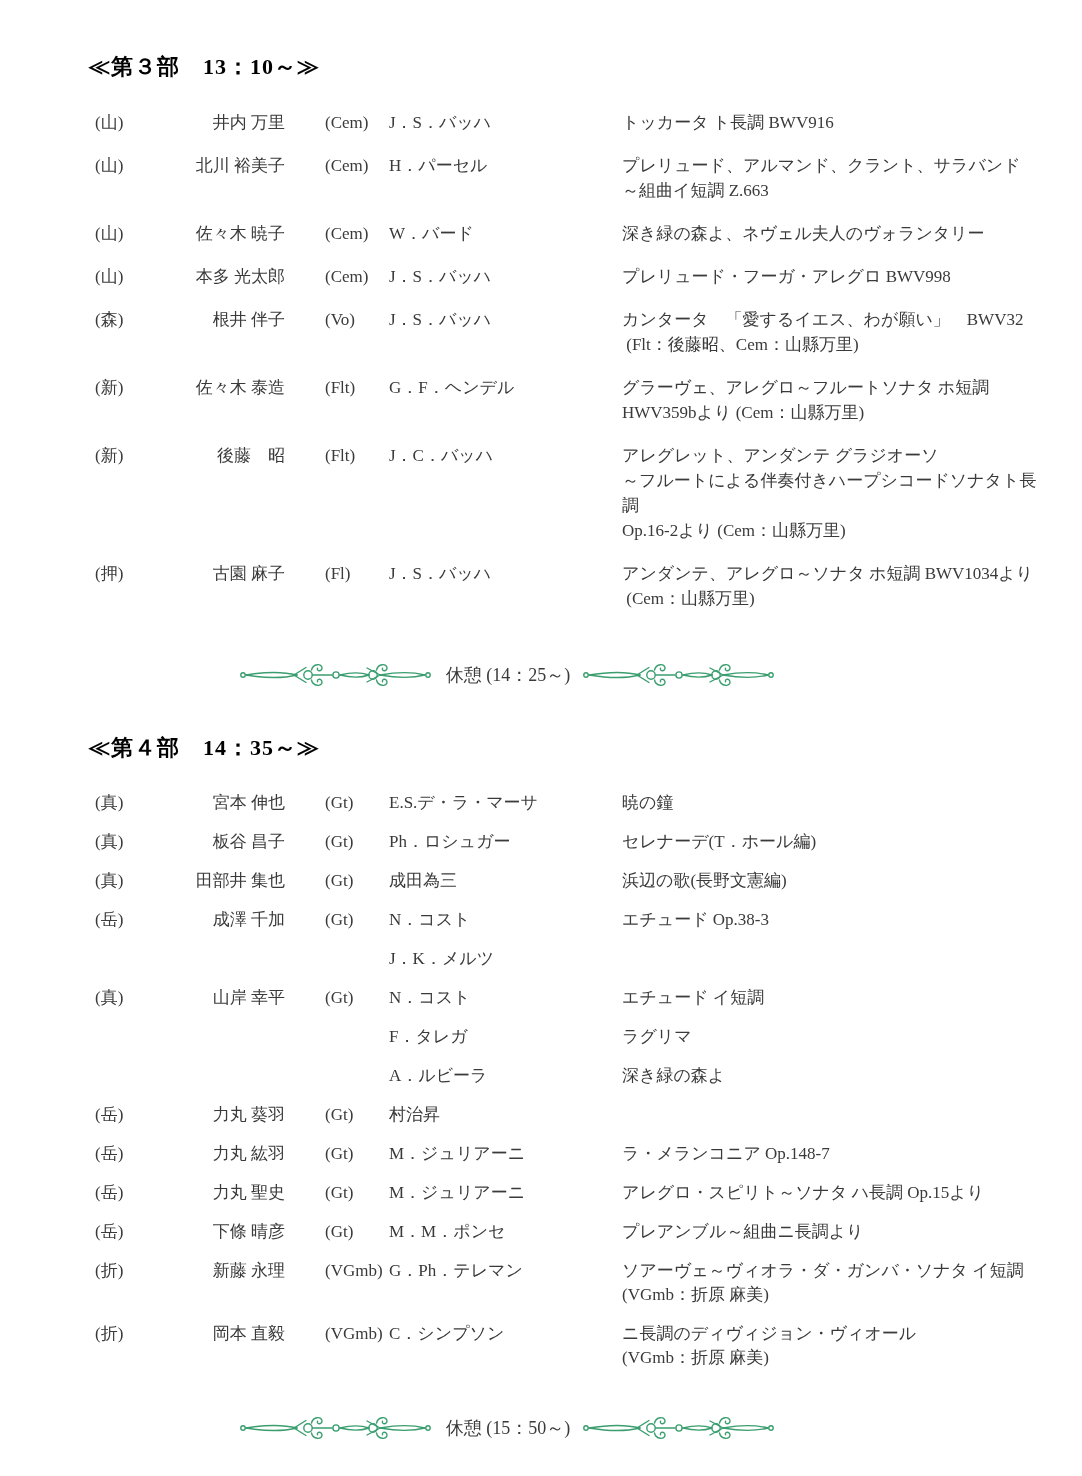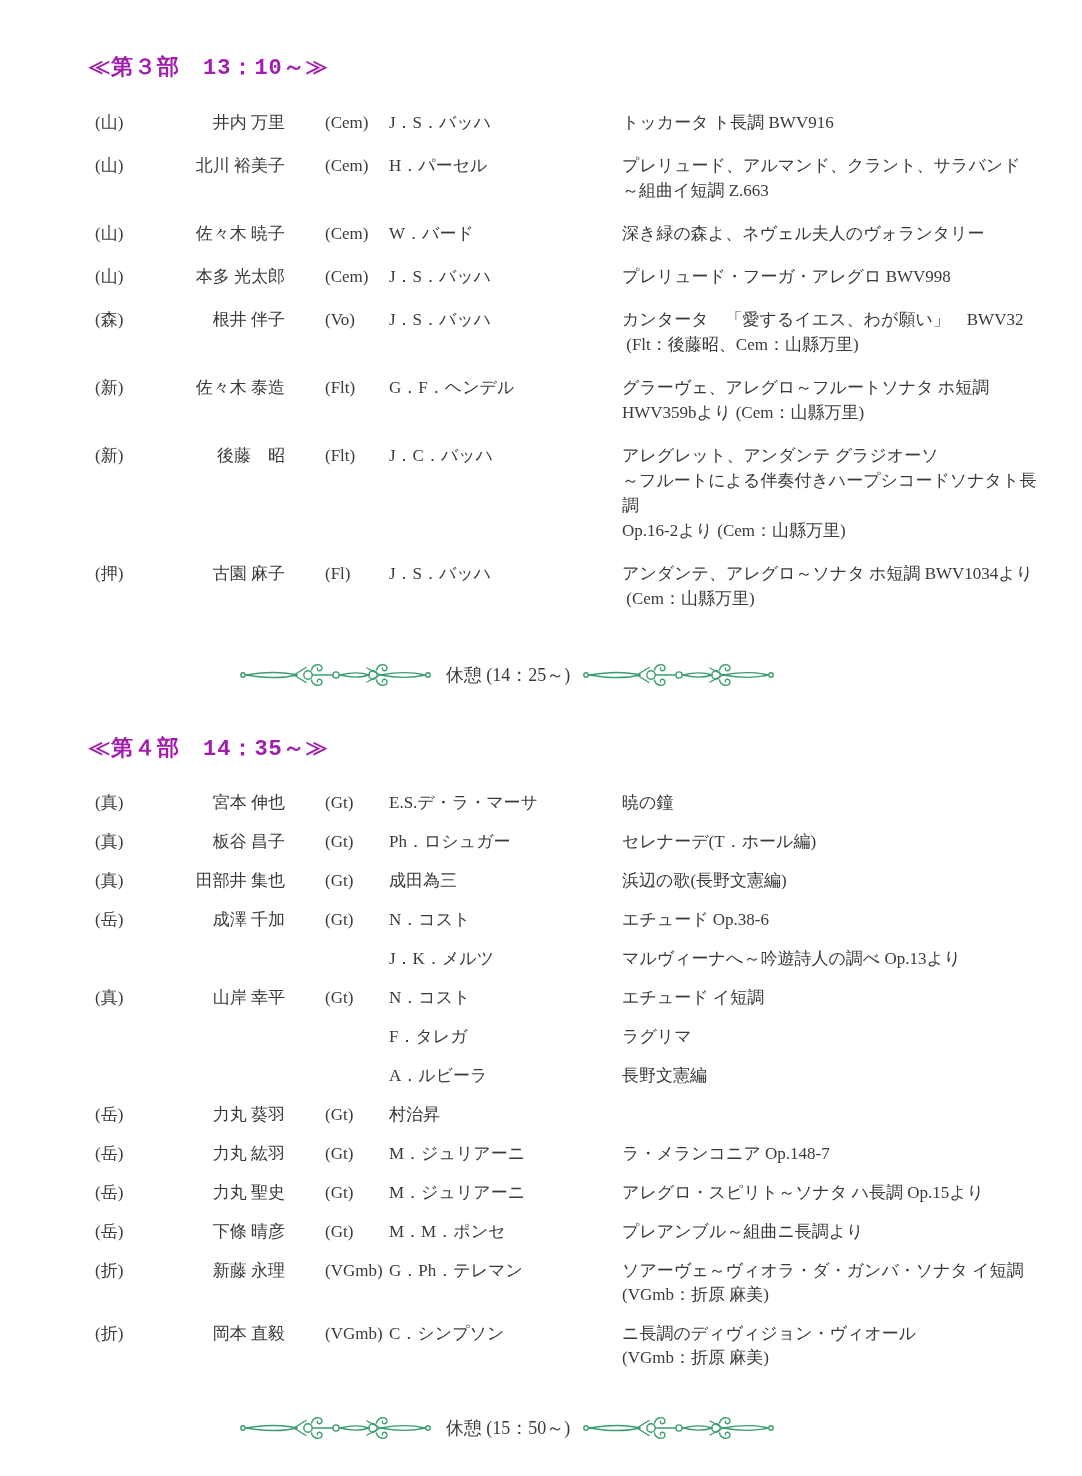--- a/index.html
+++ b/index.html
@@ -5,22 +5,22 @@
   :root { --accent:#3a9e6f; --text:#3a3a3a; }
   * { box-sizing: border-box; }
   html,body { margin:0; padding:0; }
   body {
     width:1082px; min-height:1476px; background:#ffffff;
     font-family:"Liberation Serif","DejaVu Serif",serif;
     color:var(--text);
   }
   .page { padding:52px 44px 36px 88px; }
   .section-title {
-    font-family:Liberation Mono, monospace;
-    font-weight:bold; font-size:22px; color:#a21caf;
+    font-family:Liberation Serif, serif;
+    font-weight:bold; font-size:22px; color:#000000;
     margin:0 0 28px 0; letter-spacing:1px;
   }
   .rows { }
   .row {
     display:flex; align-items:flex-start;
     font-size:17px; line-height:25px;
     margin:0 0 18px 0; padding-left:7px;
   }
   .tight .row { margin-bottom:15px; line-height:24px; }
   .c { flex:0 0 auto; white-space:pre-wrap; }
@@ -174,29 +174,28 @@
     <span class="c composer">成田為三</span>
     <span class="c piece">浜辺の歌(長野文憲編)</span>
   </div>
 
 
   <div class="row">
     <span class="c marker">(岳)</span>
     <span class="c name">成澤 千加</span>
     <span class="c inst">(Gt)</span>
     <span class="c composer">N．コスト</span>
-    <span class="c piece">エチュード Op.38-6</span>
+    <span class="c piece">エチュード Op.38-3</span>
   </div>
 
   <div class="row">
     <span class="c marker"></span>
     <span class="c name"></span>
     <span class="c inst"></span>
     <span class="c composer">J．K．メルツ</span>
-    <span class="c piece">マルヴィーナへ～吟遊詩人の調べ Op.13より</span>
   </div>
 
   <div class="row">
     <span class="c marker">(真)</span>
     <span class="c name">山岸 幸平</span>
     <span class="c inst">(Gt)</span>
     <span class="c composer">N．コスト</span>
     <span class="c piece">エチュード イ短調</span>
   </div>
 
@@ -206,21 +205,21 @@
     <span class="c inst"></span>
     <span class="c composer">F．タレガ</span>
     <span class="c piece">ラグリマ</span>
   </div>
 
   <div class="row">
     <span class="c marker"></span>
     <span class="c name"></span>
     <span class="c inst"></span>
     <span class="c composer">A．ルビーラ</span>
-    <span class="c piece">長野文憲編</span>
+    <span class="c piece">深き緑の森よ</span>
   </div>
 
   <div class="row">
     <span class="c marker">(岳)</span>
     <span class="c name">力丸 葵羽</span>
     <span class="c inst">(Gt)</span>
     <span class="c composer">村治昇</span>
   </div>
 
   <div class="row">

